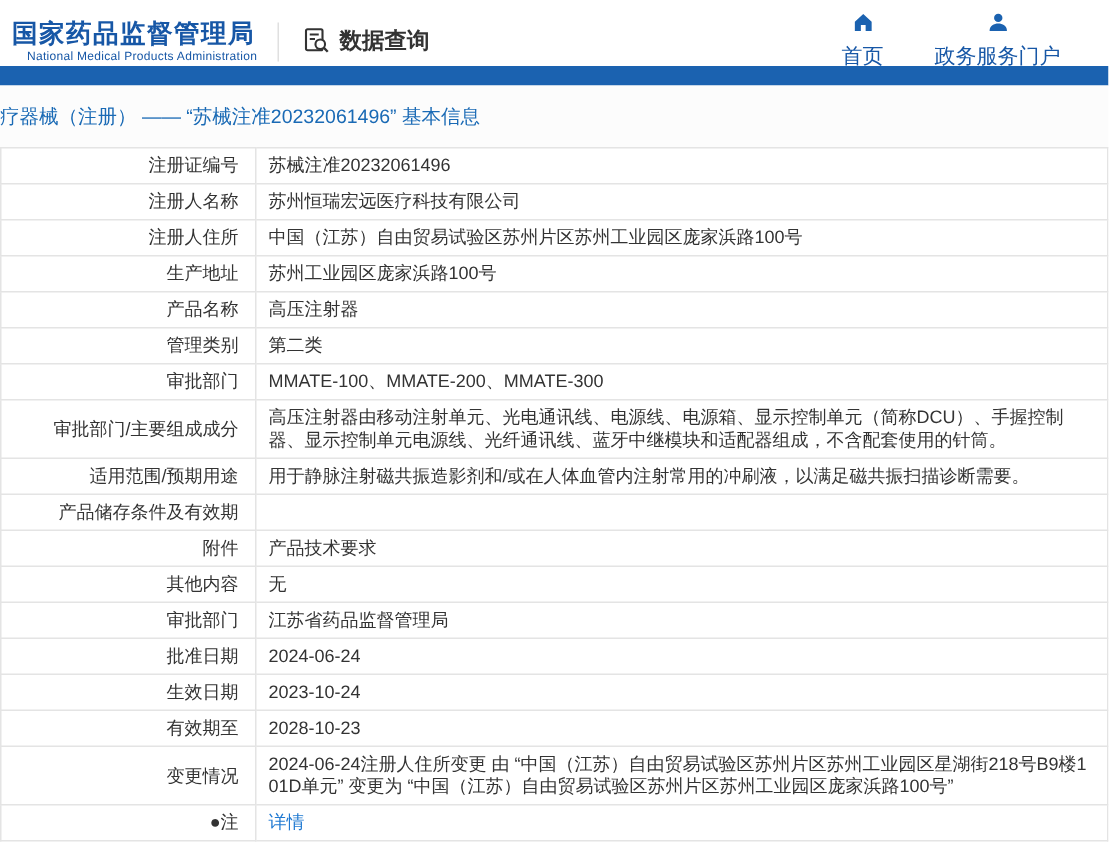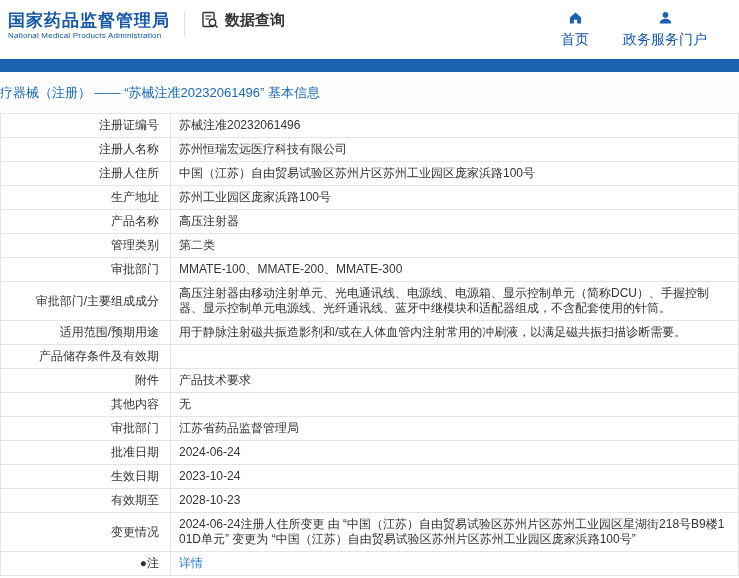--- a/index.html
+++ b/index.html
@@ -3,26 +3,26 @@
 <meta charset="utf-8">
 <style>
   * { margin:0; padding:0; box-sizing:border-box; }
   html,body {
     width:739px; height:578px; overflow:hidden; background:#fff;
     font-family:"Liberation Sans","DejaVu Sans",sans-serif;
     color:#333;
   }
   
   .topbar {
-    height:59px; display:flex; align-items:flex-start;
+    height:44px; display:flex; align-items:center;
     background:#fff; padding:11px 18px 0 8px; position:relative;
   }
   .brand { display:flex; flex-direction:column; justify-content:center; cursor:pointer; }
   .brand-cn { color:#1757a6; font-size:17px; font-weight:bold; letter-spacing:1px; line-height:20px; }
-  .brand-en { color:#1757a6; font-size:8px; line-height:10px; letter-spacing:0.2px; }
+  .brand-en { color:#1757a6; font-size:8px; line-height:10px; letter-spacing:0.2px;margin-left:10px; }
   .hdr-divider { width:1px; height:26px; background:#e0e0e0; margin:0 16px 0 14px; }
   .section { display:flex; align-items:center; gap:5px; cursor:pointer; }
   .section-label { font-size:15px; font-weight:bold; color:#333; }
   .section .icon svg { display:block; }
   .topnav { margin-left:auto; display:flex; gap:34px; padding-right:14px; }
   .navitem {
     display:flex; flex-direction:column; align-items:center; gap:2px;
     text-decoration:none; cursor:pointer;
   }
   .navitem .nav-label { font-size:14px; color:#1757a6; white-space:nowrap; }

